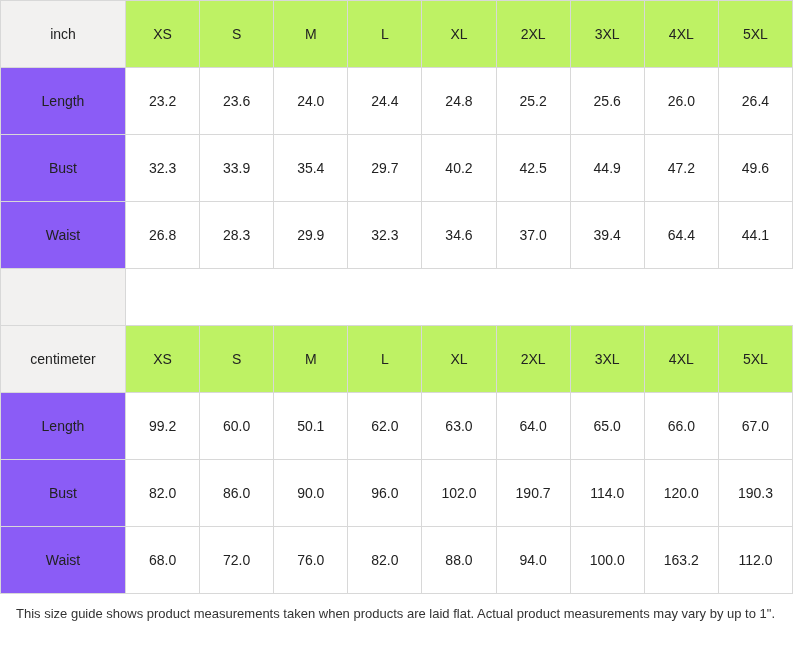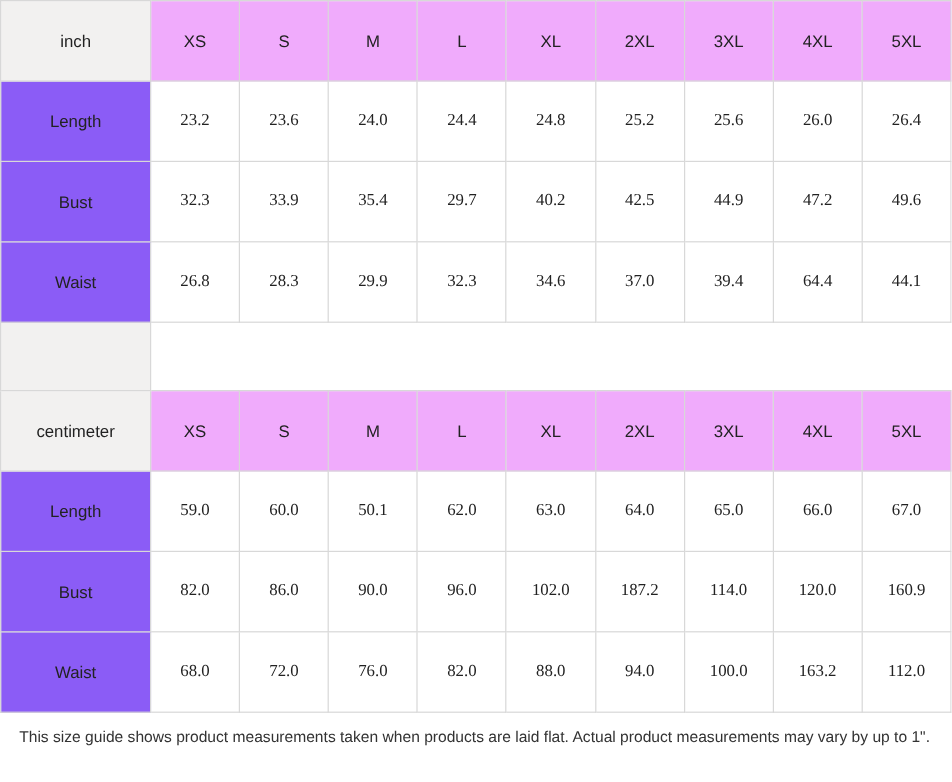--- a/index.html
+++ b/index.html
@@ -36,29 +36,28 @@
     height: 66px;
     padding: 0;
   }
   
   table.size-table td.rowhead {
     width: 124px;
     background: #8b5cf6;
     font-size: 14px;
   }
   table.size-table tr.header td {
-    background: #f0abfc;
+    background: #bef264;
     font-size: 14px;
   }
   table.size-table tr.header td.rowhead {
     background: #f2f1f0;
   }
   table.size-table td.datacell {
     background: #ffffff;
-    font-family: Liberation Serif, serif;
   }
   
   tr.spacer td {
     height: 56px;
     border-left: 1px solid #d8d8d8;
     border-right: 1px solid #d8d8d8;
     border-top: 1px solid #d8d8d8;
     border-bottom: 1px solid #d8d8d8;
     background: #ffffff;
   }
@@ -164,42 +163,42 @@
         <td>L</td>
         <td>XL</td>
         <td>2XL</td>
         <td>3XL</td>
         <td>4XL</td>
         <td>5XL</td>
       </tr>
 
       <tr>
         <td class="rowhead">Length</td>
-        <td class="datacell">59.0</td>
+        <td class="datacell">99.2</td>
         <td class="datacell">60.0</td>
         <td class="datacell">50.1</td>
         <td class="datacell">62.0</td>
         <td class="datacell">63.0</td>
         <td class="datacell">64.0</td>
         <td class="datacell">65.0</td>
         <td class="datacell">66.0</td>
         <td class="datacell">67.0</td>
       </tr>
 
       <tr>
         <td class="rowhead">Bust</td>
         <td class="datacell">82.0</td>
         <td class="datacell">86.0</td>
         <td class="datacell">90.0</td>
         <td class="datacell">96.0</td>
         <td class="datacell">102.0</td>
-        <td class="datacell">187.2</td>
+        <td class="datacell">190.7</td>
         <td class="datacell">114.0</td>
         <td class="datacell">120.0</td>
-        <td class="datacell">160.9</td>
+        <td class="datacell">190.3</td>
       </tr>
 
       <tr>
         <td class="rowhead">Waist</td>
         <td class="datacell">68.0</td>
         <td class="datacell">72.0</td>
         <td class="datacell">76.0</td>
         <td class="datacell">82.0</td>
         <td class="datacell">88.0</td>
         <td class="datacell">94.0</td>

